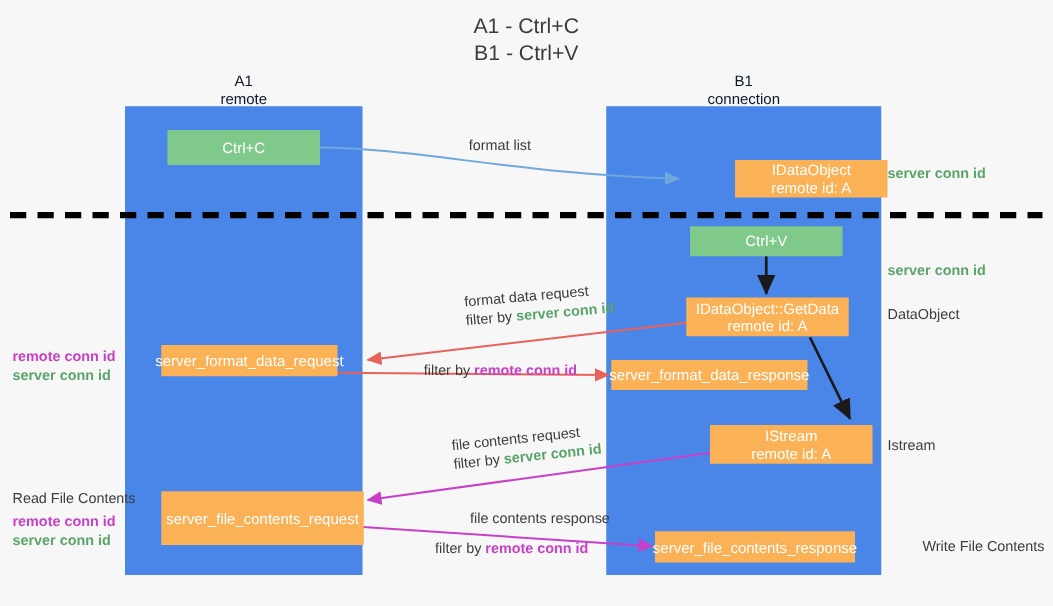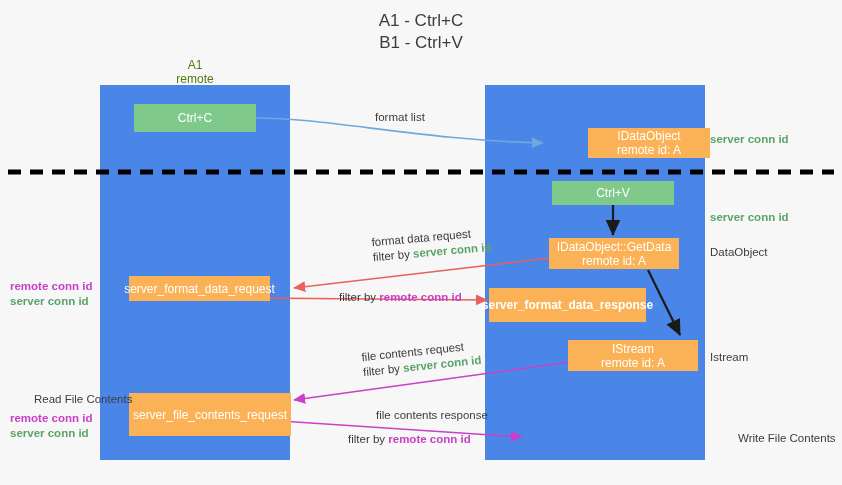--- a/index.html
+++ b/index.html
@@ -8,21 +8,21 @@
     background:#f7f7f7;
     font-family:"Liberation Sans", sans-serif;
     position:relative;
     overflow:hidden;
     color:#3c3c3c;
   }
   #stage{position:absolute;left:0;top:0;width:842px;height:485px;}
   svg.layer{position:absolute;left:0;top:0;width:842px;height:485px;pointer-events:none;}
 
   .lane{position:absolute;background:#4a86e8;}
-  .lane-title{position:absolute;text-align:center;font-size:12px;color:#4d7c0f;line-height:14px;}
+  .lane-title{position:absolute;text-align:center;font-size:12px;color:#0f172a;line-height:14px;}
 
   .title{
     position:absolute;width:842px;text-align:center;
     font-size:17px;line-height:22px;color:#3c3c3c;
   }
 
   .box{
     position:absolute;box-sizing:border-box;
     display:flex;flex-direction:column;align-items:center;justify-content:center;
     color:#ffffff;text-align:left;line-height:14px;
@@ -46,20 +46,24 @@
 <div id="stage">
 
   <div class="title" style="left:0;top:10px;">
     <div>A1 - Ctrl+C</div>
     <div>B1 - Ctrl+V</div>
   </div>
 
   <div class="lane-title" style="left:135px;top:58px;width:120px;">
     <div>A1</div>
     <div>remote</div>
+  </div>
+  <div class="lane-title" style="left:535px;top:58px;width:120px;">
+    <div>B1</div>
+    <div>connection</div>
   </div>
 
   <div class="lane" style="left:100px;top:85px;width:190px;height:375px;"></div>
   <div class="lane" style="left:485px;top:85px;width:220px;height:375px;"></div>
 
   <svg class="layer">
     <defs>
       <marker id="ah-blue" markerWidth="8" markerHeight="8" refX="7" refY="4" orient="auto">
         <path d="M0,0.6 L7.5,4 L0,7.4 Z" fill="#6fa8dc"></path>
       </marker>
@@ -110,29 +114,32 @@
 
   <div class="box green" style="left:552px;top:181px;width:122px;height:24px;">
     <div>Ctrl+V</div>
   </div>
 
   <div class="box orange" style="left:549px;top:238px;width:130px;height:31px;">
     <div>IDataObject::GetData</div>
     <div class="l2">remote id: A</div>
   </div>
 
-  <div class="box orange" style="left:489px;top:288px;width:157px;height:34px;font-weight:bold;">
+  <div class="box orange" style="left:489px;top:288px;width:157px;height:24px;">
     <div>server_format_data_response</div>
   </div>
 
   <div class="box orange" style="left:568px;top:340px;width:130px;height:31px;">
     <div>IStream</div>
     <div class="l2">remote id: A</div>
   </div>
 
+  <div class="box orange" style="left:524px;top:425px;width:160px;height:25px;">
+    <div>server_file_contents_response</div>
+  </div>
 
   <div class="edge-label" style="left:375px;top:110px;">
     <span>format list</span>
   </div>
 
   <div class="edge-label" style="left:372px;top:230px;transform:rotate(-5deg);">
     <div>format data request</div>
     <div>
       <span class="plain-t">filter by </span><span class="green-t">server conn id</span>
     </div>
@@ -160,17 +167,17 @@
 
   <div class="side-label green-t" style="left:710px;top:132px;">server conn id</div>
   <div class="side-label green-t" style="left:710px;top:210px;">server conn id</div>
   <div class="side-label" style="left:710px;top:245px;">DataObject</div>
   <div class="side-label" style="left:710px;top:350px;">Istream</div>
   <div class="side-label" style="left:710px;top:431px;margin-left:28px;">Write File Contents</div>
 
   <div class="side-label magenta-t" style="left:10px;top:279px;">remote conn id</div>
   <div class="side-label green-t" style="left:10px;top:294px;">server conn id</div>
 
-  <div class="side-label" style="left:10px;top:392px;margin-left:24px;">Read File Contents</div>
+  <div class="side-label" style="left:10px;top:392px;">Read File Contents</div>
   <div class="side-label magenta-t" style="left:10px;top:411px;">remote conn id</div>
   <div class="side-label green-t" style="left:10px;top:426px;">server conn id</div>
 
 </div>
 
 </body></html>

